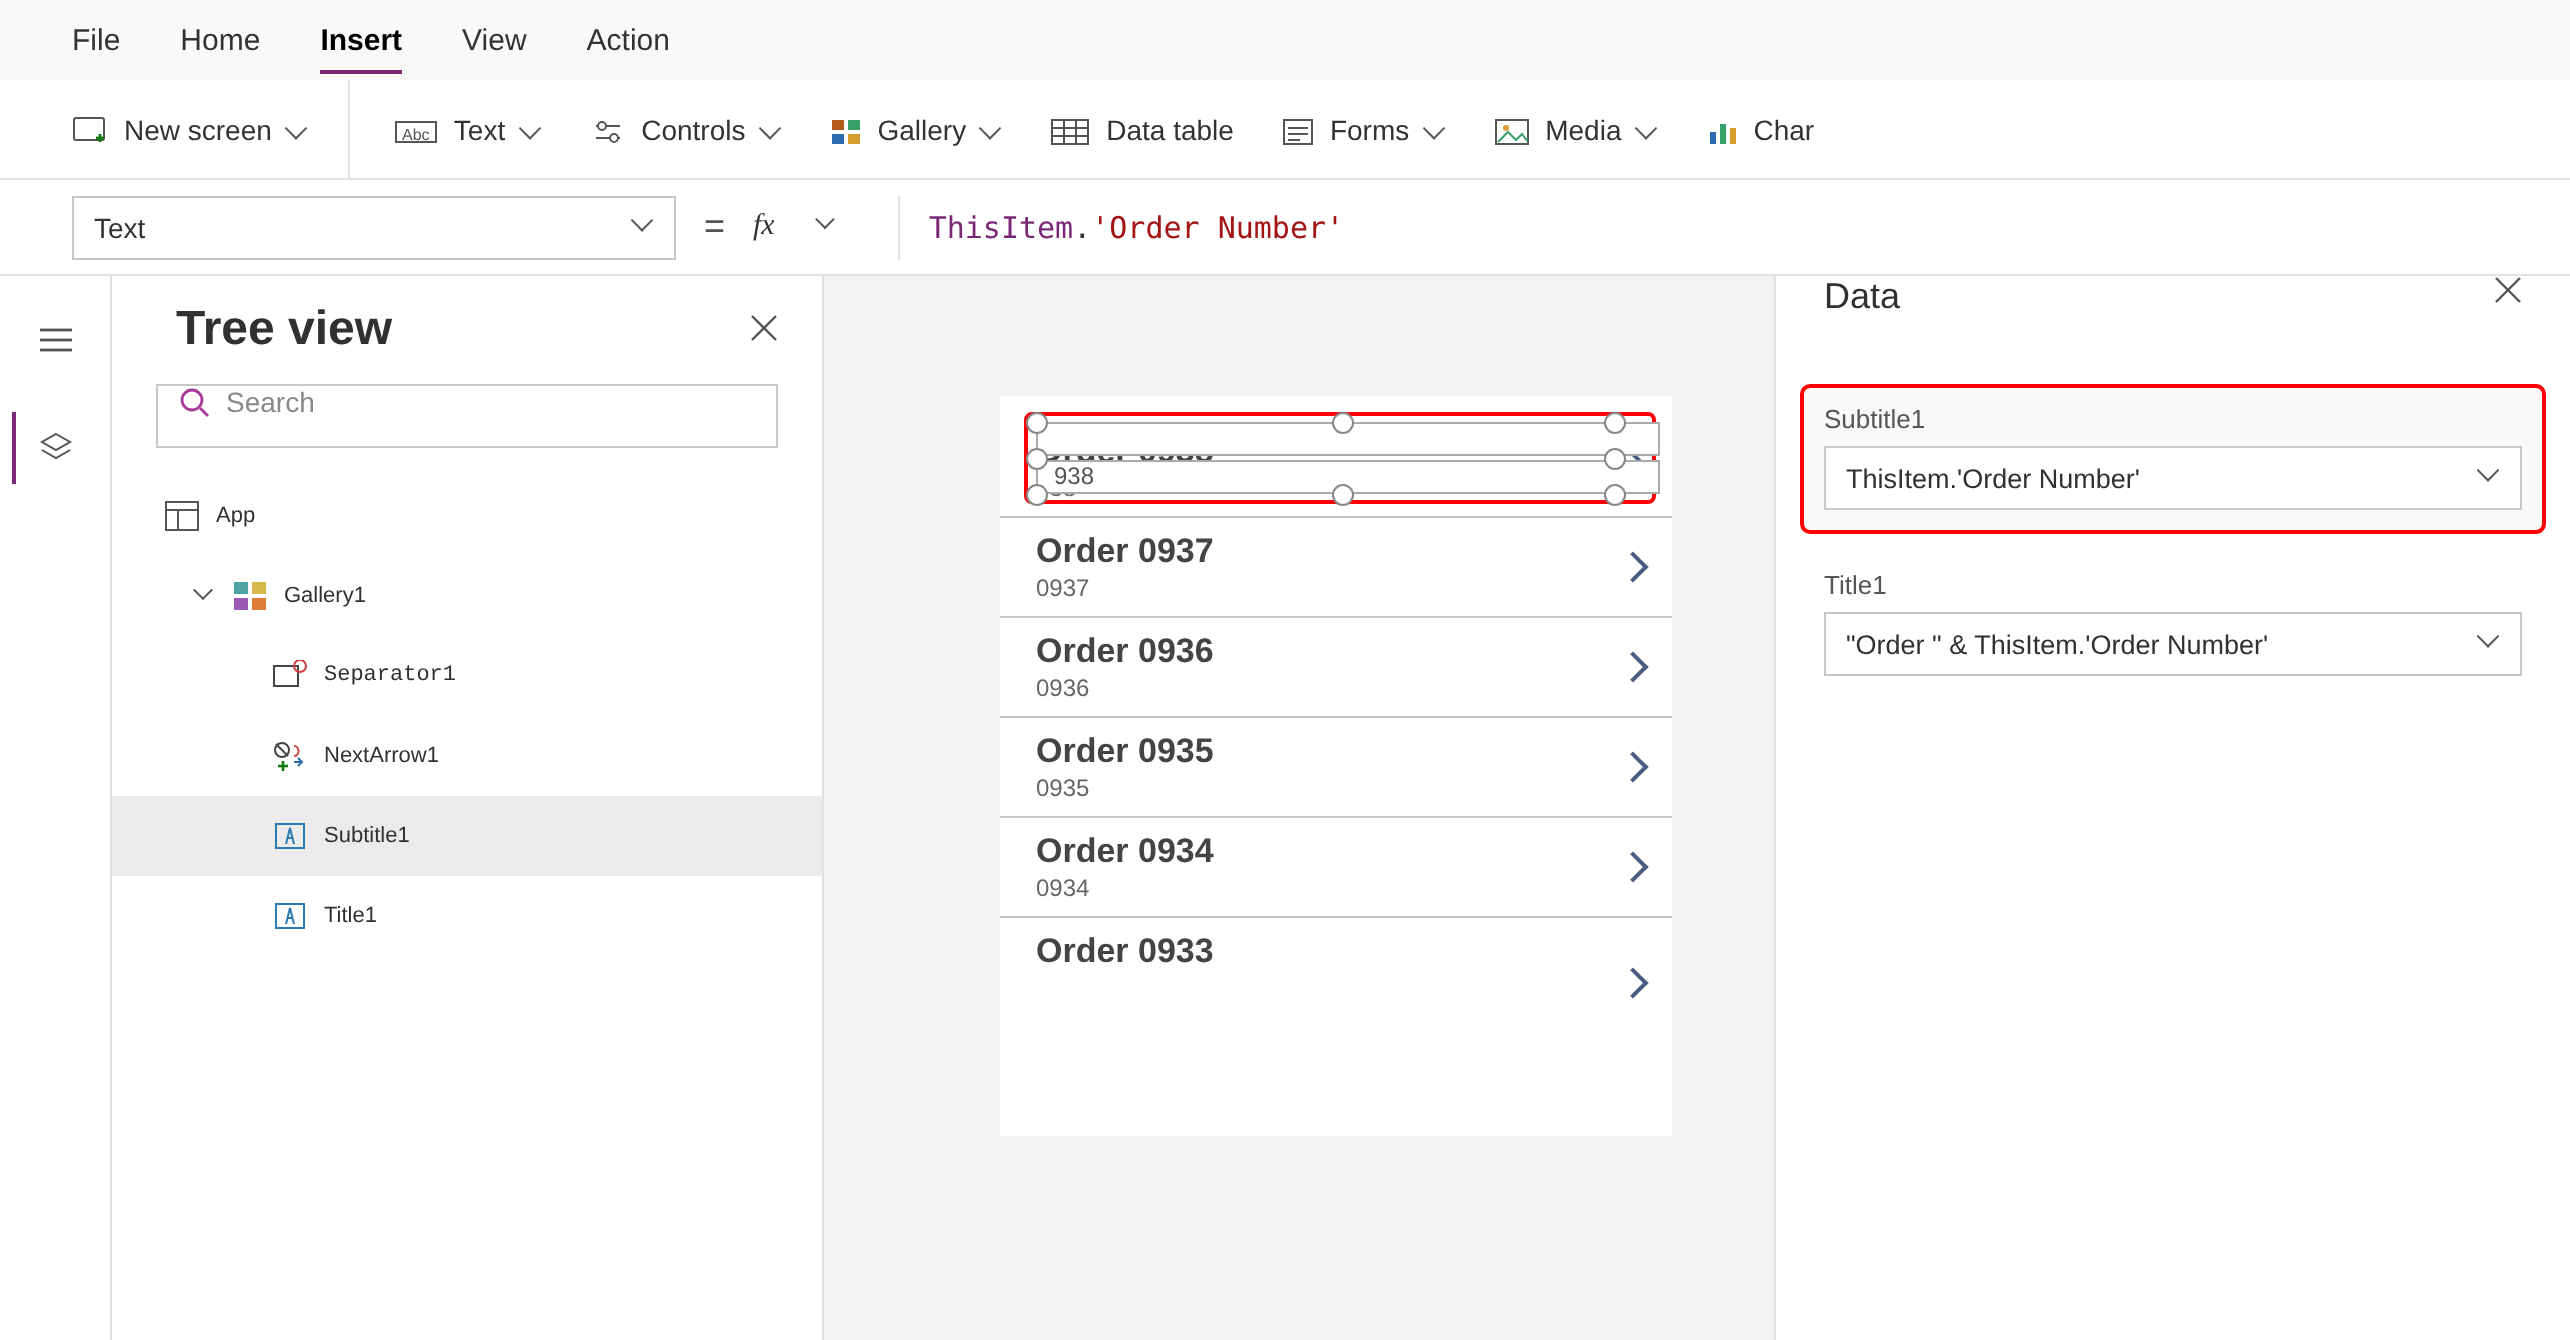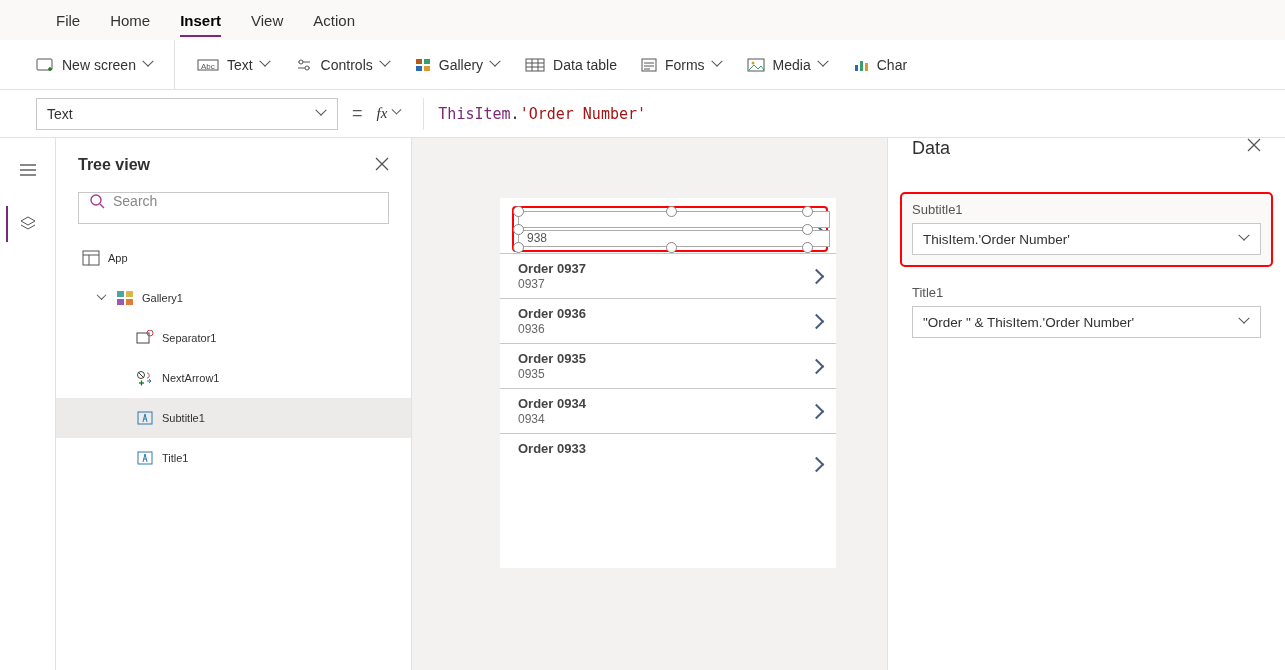--- a/index.html
+++ b/index.html
@@ -18,72 +18,72 @@
     font-family:"Segoe UI",Arial,sans-serif;
     font-size:14px;
     color:var(--text);
     background:#f3f2f1;
     width:1285px;height:670px;overflow:hidden;
     position:relative;
   }
   
   .menubar{
     display:flex;align-items:center;gap:30px;
-    height:40px;padding:0 56px;background:#faf9f8;
+    height:40px;padding:0 36px;background:#faf9f8;
   }
   .menubar span{font-size:15px;color:#333;cursor:pointer;}
   .menubar .active{color:#000;font-weight:600;border-bottom:2px solid var(--accent);padding-bottom:6px;margin-bottom:-8px;}
   
   .ribbon{
     display:flex;align-items:center;height:50px;background:#fff;border-bottom:1px solid var(--border);
     padding:0 36px;gap:2px;
   }
   .rgrp{display:flex;align-items:center;height:100%;border-right:1px solid var(--border);padding-right:20px;margin-right:20px;gap:24px;}
   .rgrp:last-child{border-right:none;}
-  .ritm{display:flex;align-items:center;gap:8px;color:#333;cursor:pointer;font-size:14px;}
+  .ritm{display:flex;align-items:flex-end;gap:8px;color:#333;cursor:pointer;font-size:14px;}
   .ritm svg{flex:0 0 auto;}
   .chev{width:10px;height:10px;}
   .chev::before{content:"";display:block;width:7px;height:7px;border-right:1px solid #555;border-bottom:1px solid #555;transform:rotate(45deg) translate(-2px,-2px);}
   
   .fbar{display:flex;align-items:center;height:48px;background:#fff;border-bottom:1px solid var(--border);padding:0 36px;color:#333;}
   .propbox{position:relative;width:302px;height:32px;border:1px solid var(--border2);background:#fff;display:flex;align-items:center;padding:0 10px;margin-right:14px;}
   .propbox .chev{position:absolute;right:10px;}
   .eq{font-size:18px;color:#555;margin-right:14px;}
-  .fx{display:flex;align-items:center;gap:6px;height:32px;border-right:1px solid var(--border);padding-right:20px;margin-right:14px;}
+  .fx{display:flex;align-items:center;gap:22px;height:32px;border-right:1px solid var(--border);padding-right:30px;margin-right:14px;}
   .fx .chev::before{width:6px;height:6px;}
   .formula{font-family:Consolas,monospace;font-size:15px;}
   .tok-obj{color:#7b2877;}
   .tok-str{color:#a31515;}
   .tok-op{color:#333;}
   
   .main{position:absolute;top:138px;left:0;right:0;bottom:0;display:flex;}
   
   .rail{width:56px;background:#fff;border-right:1px solid var(--border);display:flex;flex-direction:column;align-items:center;padding-top:14px;gap:18px;}
   .railbtn{width:40px;height:36px;display:flex;align-items:center;justify-content:center;cursor:pointer;}
   .railbtn.sel{border-left:2px solid var(--accent);padding-left:2px;margin-left:-4px;}
   
   .tree{width:356px;background:#fff;border-right:1px solid var(--border);display:flex;flex-direction:column;}
   .tree-head{display:flex;align-items:center;justify-content:space-between;height:54px;padding:0 22px;}
-  .tree-head h2{margin:0;font-size:16px;font-weight:600;}
+  .tree-head h2{margin:10px;font-size:24px;font-weight:600;}
   .closebtn{cursor:pointer;}
   .searchwrap{padding:0 22px 8px;}
   .searchbox{position:relative;height:32px;border:1px solid var(--border2);display:flex;align-items:flex-start;padding:0 10px 0 34px;color:#8a8886;}
   .searchbox svg{position:absolute;left:10px;}
   .treelist{padding:6px 0;}
   .node{display:flex;align-items:center;height:40px;gap:8px;cursor:pointer;}
   .node.sel{background:var(--sel-bg);}
   .node .lbl{font-size:11px;}
   .node .twisty{width:10px;height:10px;}
   .twisty::before{content:"";display:block;width:6px;height:6px;border-right:1px solid #555;border-bottom:1px solid #555;}
   .twisty.open::before{transform:rotate(45deg) translate(-1px,-1px);}
   
   .canvas{flex:1;position:relative;background:#f3f2f1;}
   .phone{position:absolute;left:88px;top:60px;width:336px;height:370px;background:#fff;overflow:hidden;}
   .grow{display:flex;align-items:center;justify-content:space-between;border-bottom:1px solid var(--border2);padding:7px 14px 7px 18px;}
-  .grow .t1{font-size:13px;color:#444;font-weight:600;}
+  .grow .t1{font-size:17px;color:#444;font-weight:600;}
   .grow .t2{font-size:12px;color:#666;margin-top:1px;}
   .garrow{color:var(--bluegray);}
   .garrow::before{content:"";display:block;width:9px;height:9px;border-right:2px solid currentColor;border-top:2px solid currentColor;transform:rotate(45deg);}
   
   .sel-outer{position:absolute;left:100px;top:68px;width:316px;height:46px;border:2px solid var(--hl);border-radius:4px;pointer-events:none;}
   .sel-inner{position:absolute;left:106px;top:70px;width:312px;height:42px;}
   .selfield{position:absolute;left:0;right:0;height:17px;border:1px solid #aaa;background:#fff;}
   .sf1{top:3px;}
   .sf2{top:22px;}
   .selfield .txt{font-size:12px;color:#555;position:absolute;left:8px;top:0;}
@@ -254,21 +254,21 @@
       <div class="node" style="padding-left:42px;">
         <span class="twisty open"></span>
         <svg width="18" height="16">
             <rect x="1" y="1" width="7" height="6" fill="#4ea3a3"></rect>
             <rect x="10" y="1" width="7" height="6" fill="#d6b94a"></rect>
             <rect x="1" y="9" width="7" height="6" fill="#9b59b6"></rect>
             <rect x="10" y="9" width="7" height="6" fill="#e07b39"></rect>
           </svg>
         <span class="lbl">Gallery1</span>
       </div>
-      <div class="node" style="padding-left:80px;">
+      <div class="node" style="padding-left:80px;font-family:Liberation Mono, monospace;">
         <svg width="18" height="16">
             <rect x="1" y="3" width="12" height="10" fill="none" stroke="#444"></rect>
             <circle cx="14" cy="3" r="3" fill="none" stroke="#cf4040"></circle>
           </svg>
         <span class="lbl">Separator1</span>
       </div>
       <div class="node" style="padding-left:80px;">
         <svg width="18" height="16">
             <circle cx="5" cy="5" r="3.5" fill="none" stroke="#444"></circle>
             <line x1="2" y1="2" x2="8" y2="8" stroke="#444"></line>

